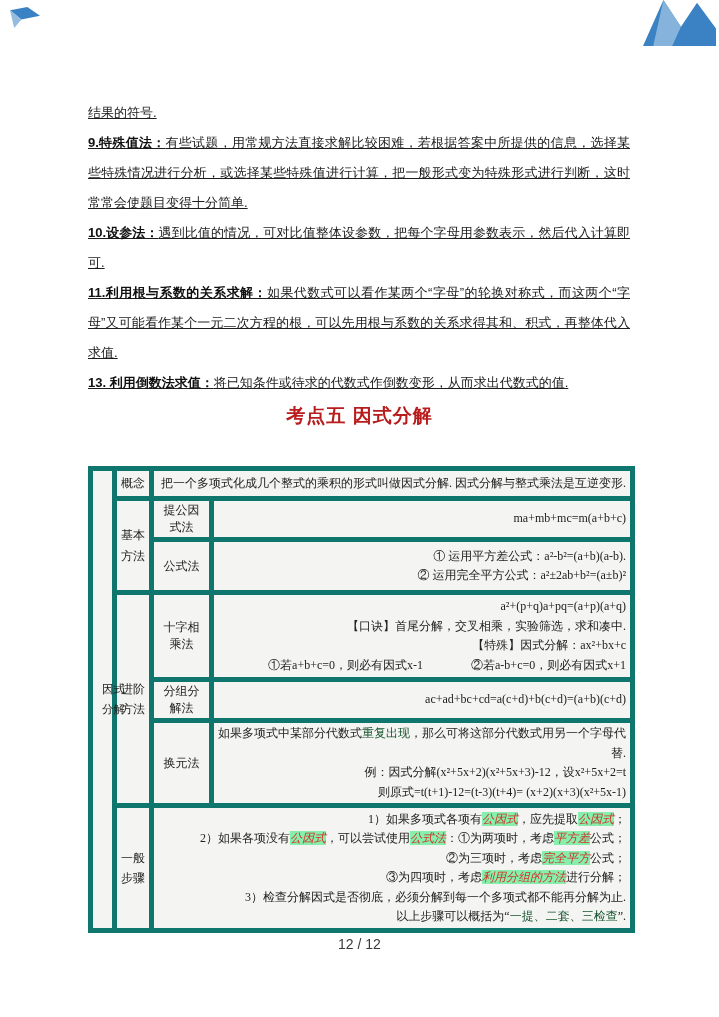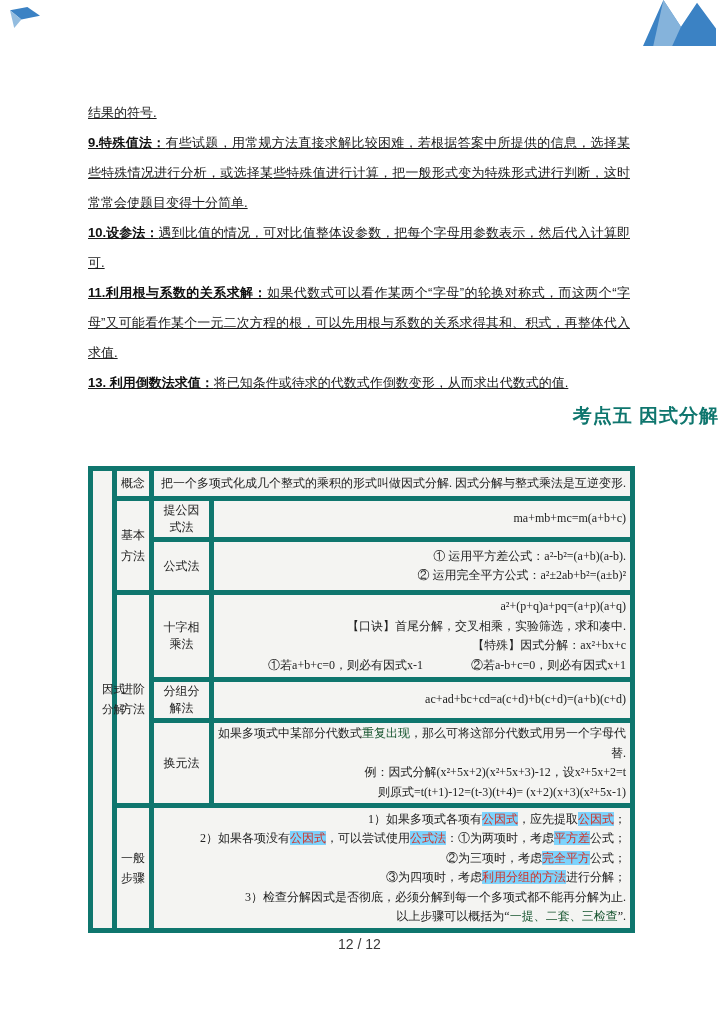--- a/index.html
+++ b/index.html
@@ -36,21 +36,21 @@
   .ftable col.c1{width:24px;} .ftable col.c2{width:37px;}
   .ftable col.c3{width:60px;} .ftable col.c4{width:421px;}
   .ftable .subject{font-size:11.5px;padding:1px 9px;}
   .vtext,.vwrap{width:2em;margin:12px auto;word-break:break-all;line-height:1.7;text-align:center;}
   .ftable .lbl{text-align:center;}
   .ftable .mname{text-align:center;}
   .ftable .content{text-align:right;margin-top:44px;}
   .cl{line-height:19.5px;white-space:pre-wrap;}
   .ind1{padding-left:36px;} .ind2{padding-left:200px;}
   .s-r{color:#14532d;}
-  .s-hl{background:#7dd3fc;color:#cf342a;}
+  .s-hl{background:#86efac;color:#cf342a;font-style:italic;}
   .r-concept td{height:23px;} .r-b1 td{height:20px;} .r-b2 td{height:46px;}
   .r-a1 td{height:80px;} .r-a2 td{height:21px;} .r-a3 td{height:62px;}
   .r-steps td{height:118px;}
 
   
   .footer{position:absolute;left:0;top:936px;width:719px;text-align:center;
           font-size:14px;color:#3a3a3a;}
 </style>
 </head>
 <body>
@@ -67,21 +67,21 @@
   </div>
 
   <div class="bodytext">
     <p><span class="lead"></span><span>结果的符号.</span></p>
     <p><span class="lead">9.特殊值法：</span><span>有些试题，用常规方法直接求解比较困难，若根据答案中所提供的信息，选择某些特殊情况进行分析，或选择某些特殊值进行计算，把一般形式变为特殊形式进行判断，这时常常会使题目变得十分简单.</span></p>
     <p><span class="lead">10.设参法：</span><span>遇到比值的情况，可对比值整体设参数，把每个字母用参数表示，然后代入计算即可.</span></p>
     <p><span class="lead">11.利用根与系数的关系求解：</span><span>如果代数式可以看作某两个“字母”的轮换对称式，而这两个“字母”又可能看作某个一元二次方程的根，可以先用根与系数的关系求得其和、积式，再整体代入求值.</span></p>
     <p><span class="lead">13. 利用倒数法求值：</span><span>将已知条件或待求的代数式作倒数变形，从而求出代数式的值.</span></p>
   </div>
 
-  <div class="heading" id="heading" style="color: #0f766e; text-align: right;">考点五 因式分解</div>
+  <div class="heading" id="heading" style="color: #b91c1c;">考点五 因式分解</div>
 
   <div class="tablewrap">
     <table class="ftable">
       <colgroup>
           <col class="c1">
           <col class="c2">
           <col class="c3">
           <col class="c4">
         </colgroup>
       <tbody>

